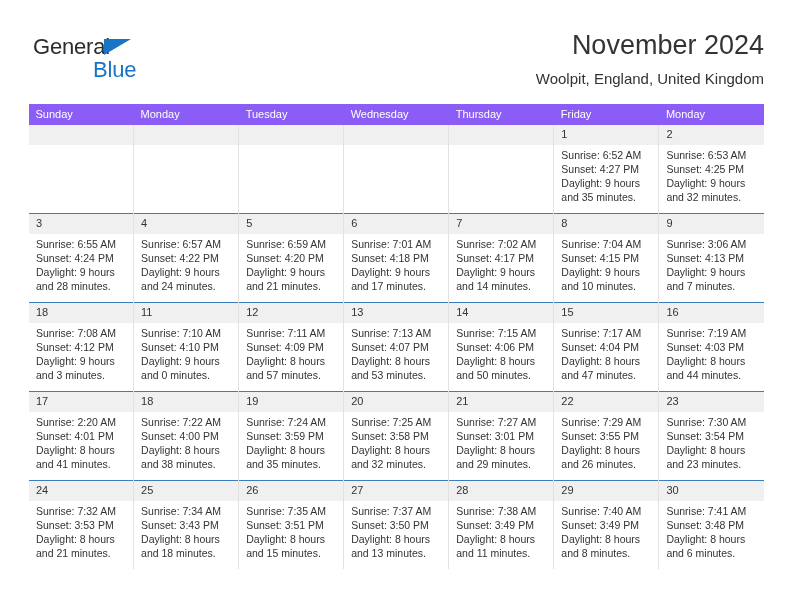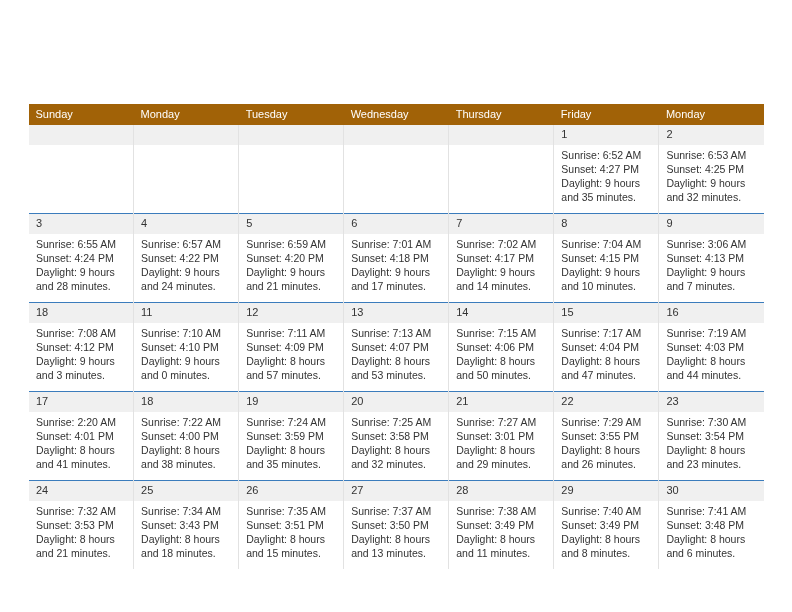--- a/index.html
+++ b/index.html
@@ -88,21 +88,21 @@
   
   .calendar {
     position: absolute;
     left: 28px;
     top: 104px;
     width: 736px;
     border-collapse: collapse;
     table-layout: fixed;
   }
   .dow-row th {
-    background: #a16207;
+    background: #8b5cf6;
     color: #ffffff;
     font-size: 11px;
     font-weight: normal;
     text-align: left;
     padding: 4px 0 4px 7px;
     height: 12px;
     line-height: 13px;
     border: none;
   }
   .week-row td {
@@ -141,20 +141,34 @@
   }
   .blank .daynum {
     background: #f0f0f0;
   }
 </style>
 </head>
 <body>
 
 <div class="page">
 
+  <div class="top-bar">
+
+    <div class="logo">
+      <span class="logo-row1">General</span>
+      <span class="logo-tri"></span>
+      <span class="logo-row2">Blue</span>
+    </div>
+
+    <div class="title-block">
+      <div class="cal-title">November 2024</div>
+      <div class="cal-subtitle">Woolpit, England, United Kingdom</div>
+    </div>
+
+  </div>
 
   <table class="calendar">
     <thead>
       <tr class="dow-row">
         <th>Sunday</th>
         <th>Monday</th>
         <th>Tuesday</th>
         <th>Wednesday</th>
         <th>Thursday</th>
         <th>Friday</th>

